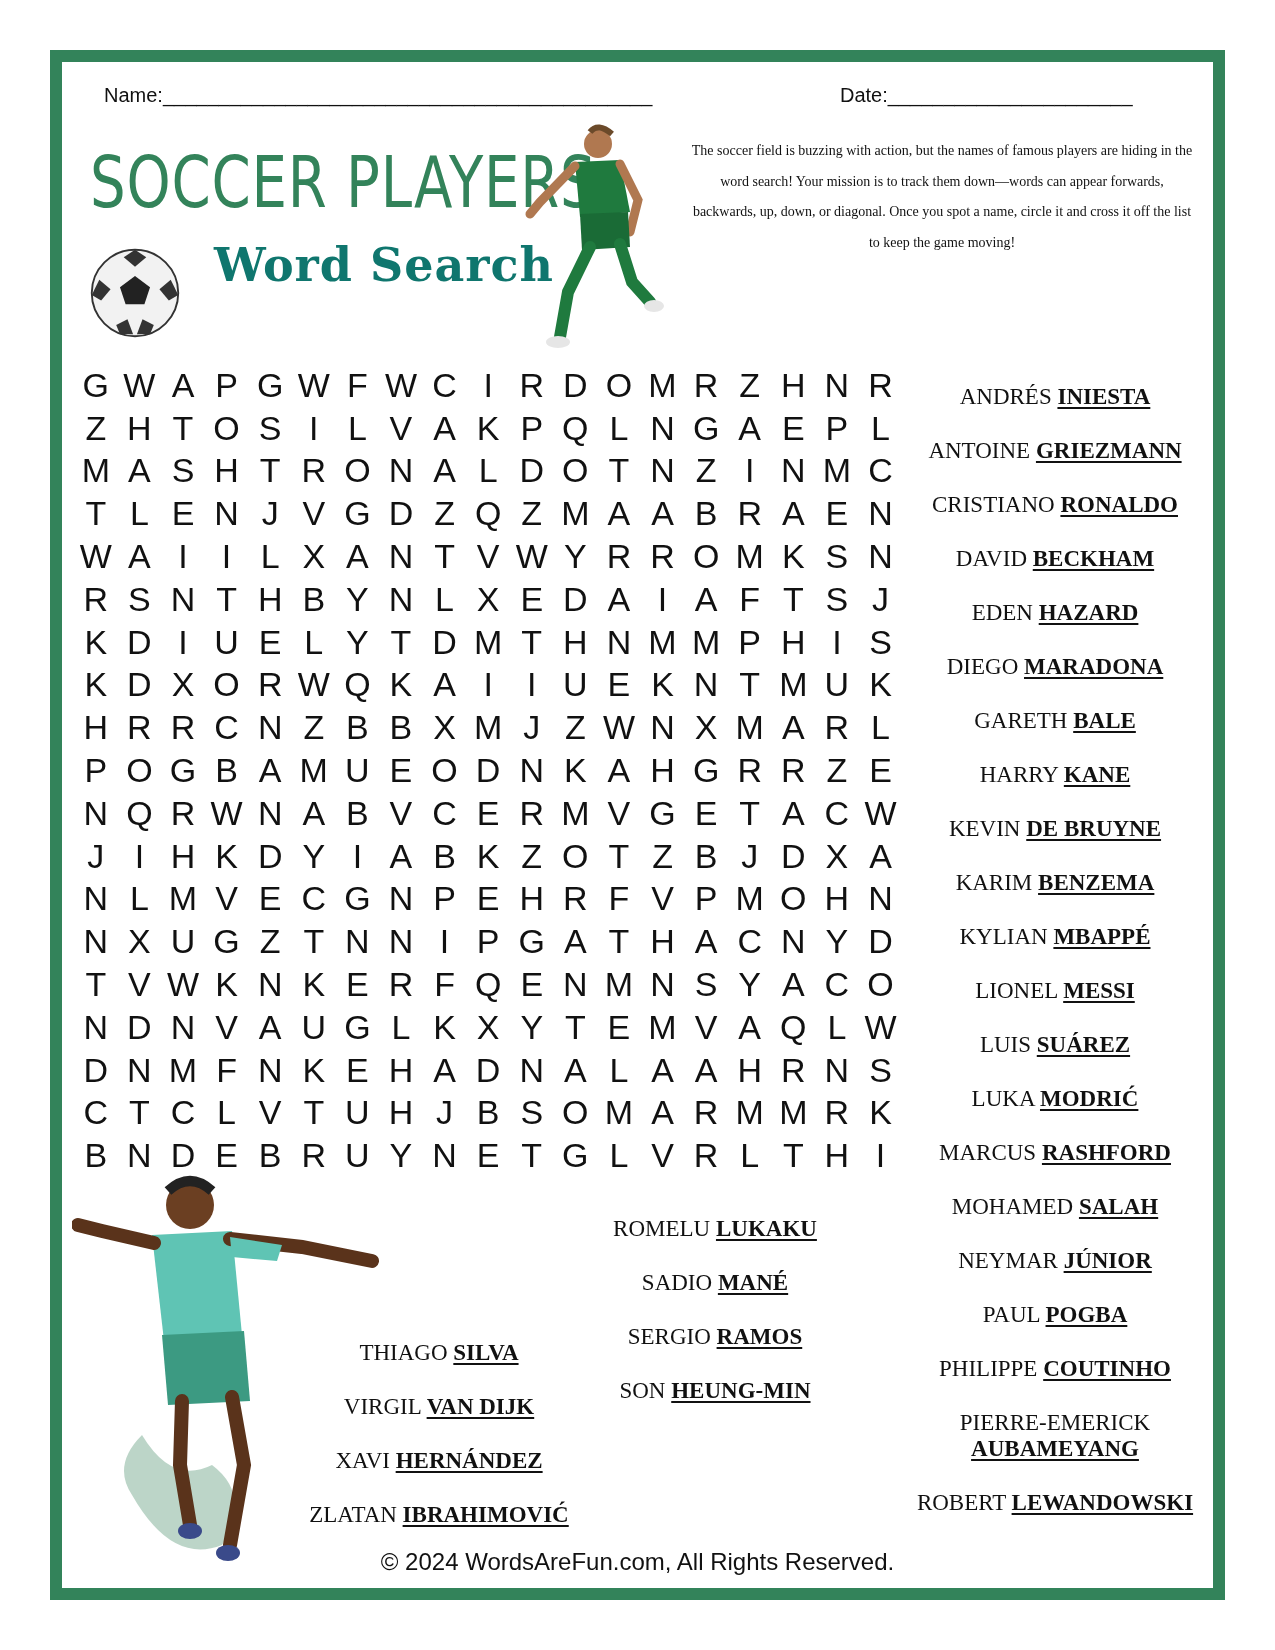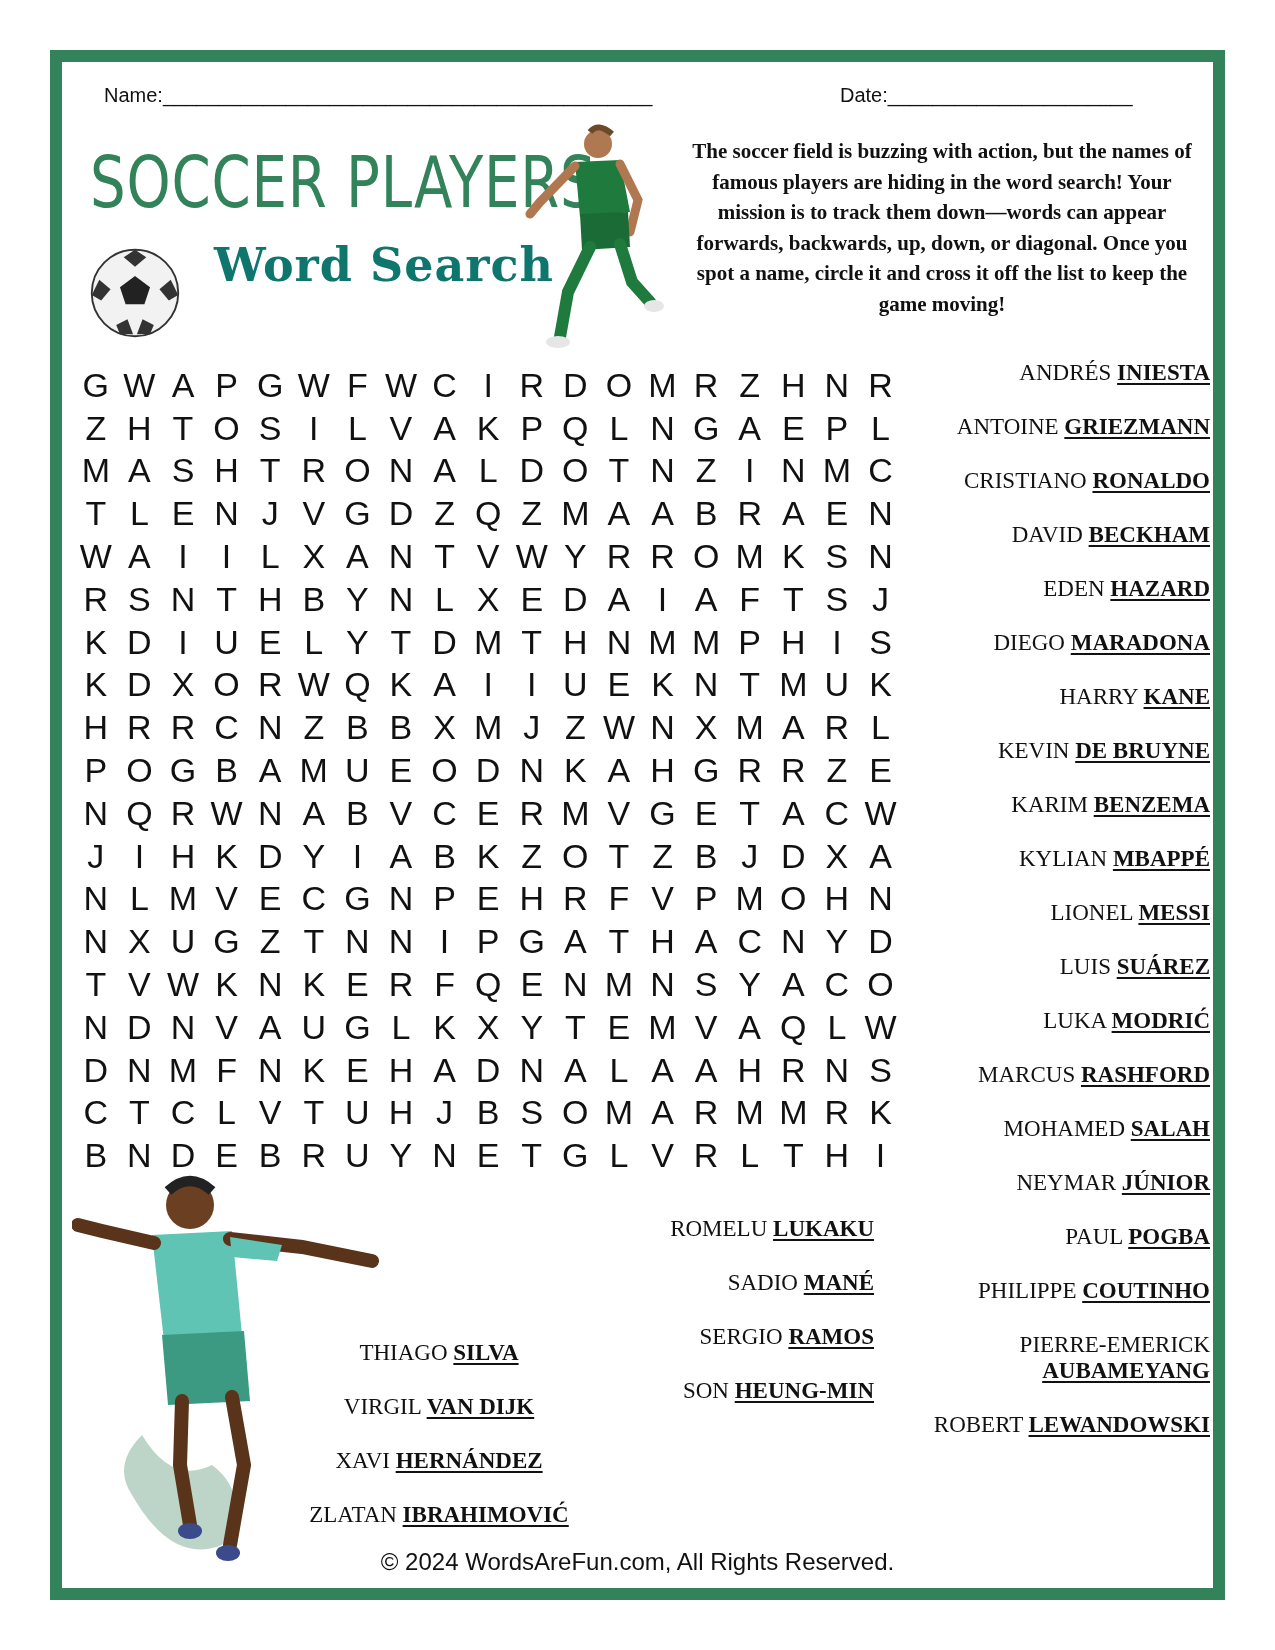--- a/index.html
+++ b/index.html
@@ -5,29 +5,29 @@
   html, body { margin:0; padding:0; background:#ffffff; }
   body { width:1275px; height:1650px; position:relative; overflow:hidden; font-family:"Liberation Serif", serif; color:#111; }
   .frame { position:absolute; left:50px; top:50px; width:1175px; height:1550px; box-sizing:border-box; border:12px solid #33835a; background:#fff; }
   .name-line { position:absolute; left:104px; top:84px; font-family:"Liberation Sans", sans-serif; font-size:20px; white-space:pre; }
   .date-line { position:absolute; left:840px; top:84px; font-family:"Liberation Sans", sans-serif; font-size:20px; white-space:pre; }
   .title { position:absolute; left:90px; top:140px; font-family:"DejaVu Sans", sans-serif; font-size:72px; color:#33835a; letter-spacing:1px; transform:scaleX(0.78); transform-origin:left top; font-weight:normal; }
   .subtitle { position:absolute; left:214px; top:238px; font-family:"DejaVu Serif", serif; font-size:46px; font-weight:bold; color:#0f766e; letter-spacing:1px; }
   .ball { position:absolute; left:88px; top:246px; width:94px; height:94px; }
   .player-top { position:absolute; left:520px; top:122px; width:150px; height:230px; }
   .player-bottom { position:absolute; left:72px; top:1165px; width:330px; height:420px; }
-  .intro { position:absolute; left:688px; top:136px; width:508px; font-family:"Liberation Serif", serif; font-weight:bold; font-size:21px; line-height:30.5px; text-align:center; }
+  .intro { position:absolute; left:688px; top:136px; width:508px; font-family:"Liberation Serif", serif; font-weight:normal; font-size:14px; line-height:30.5px; text-align:center; }
   .grid { position:absolute; left:74px; top:364px; display:grid; grid-template-columns:repeat(19, 43.6px); grid-auto-rows:42.8px; font-family:"Liberation Sans", sans-serif; font-size:34px; }
   .grid span { display:flex; align-items:center; justify-content:center; }
   .wl { position:absolute; text-align:center; font-family:"Liberation Serif", serif; font-size:23px; }
   .wl .item { height:54px; line-height:26px; }
   .wl .first { font-weight:normal; }
   .wl .last { font-weight:bold; text-decoration:underline; text-decoration-thickness:2px; text-underline-offset:3px; }
-  .wl-right { left:900px; top:360px; width:310px;text-align:right; }
-  .wl-mid { left:604px; top:1216px; width:270px;text-align:right; }
+  .wl-right { left:900px; top:384px; width:310px; }
+  .wl-mid { left:580px; top:1216px; width:270px; }
   .wl-left { left:284px; top:1340px; width:310px; }
   .footer { position:absolute; left:0; width:1275px; top:1548px; text-align:center; font-family:"Liberation Sans", sans-serif; font-size:24px; }
 </style>
 </head>
 <body>
 
 <div class="frame"></div>
 
 <div class="name-line">Name:____________________________________________</div>
 <div class="date-line">Date:______________________</div>
@@ -424,20 +424,21 @@
     <span>I</span>
   </div>
 
 <div class="wl wl-right" id="wl-right">
     <div class="item"><span class="first">ANDRÉS</span> <span class="last">INIESTA</span></div>
     <div class="item"><span class="first">ANTOINE</span> <span class="last">GRIEZMANN</span></div>
     <div class="item"><span class="first">CRISTIANO</span> <span class="last">RONALDO</span></div>
     <div class="item"><span class="first">DAVID</span> <span class="last">BECKHAM</span></div>
     <div class="item"><span class="first">EDEN</span> <span class="last">HAZARD</span></div>
     <div class="item"><span class="first">DIEGO</span> <span class="last">MARADONA</span></div>
+    <div class="item"><span class="first">GARETH</span> <span class="last">BALE</span></div>
     <div class="item"><span class="first">HARRY</span> <span class="last">KANE</span></div>
     <div class="item"><span class="first">KEVIN</span> <span class="last">DE BRUYNE</span></div>
     <div class="item"><span class="first">KARIM</span> <span class="last">BENZEMA</span></div>
     <div class="item"><span class="first">KYLIAN</span> <span class="last">MBAPPÉ</span></div>
     <div class="item"><span class="first">LIONEL</span> <span class="last">MESSI</span></div>
     <div class="item"><span class="first">LUIS</span> <span class="last">SUÁREZ</span></div>
     <div class="item"><span class="first">LUKA</span> <span class="last">MODRIĆ</span></div>
     <div class="item"><span class="first">MARCUS</span> <span class="last">RASHFORD</span></div>
     <div class="item"><span class="first">MOHAMED</span> <span class="last">SALAH</span></div>
     <div class="item"><span class="first">NEYMAR</span> <span class="last">JÚNIOR</span></div>

